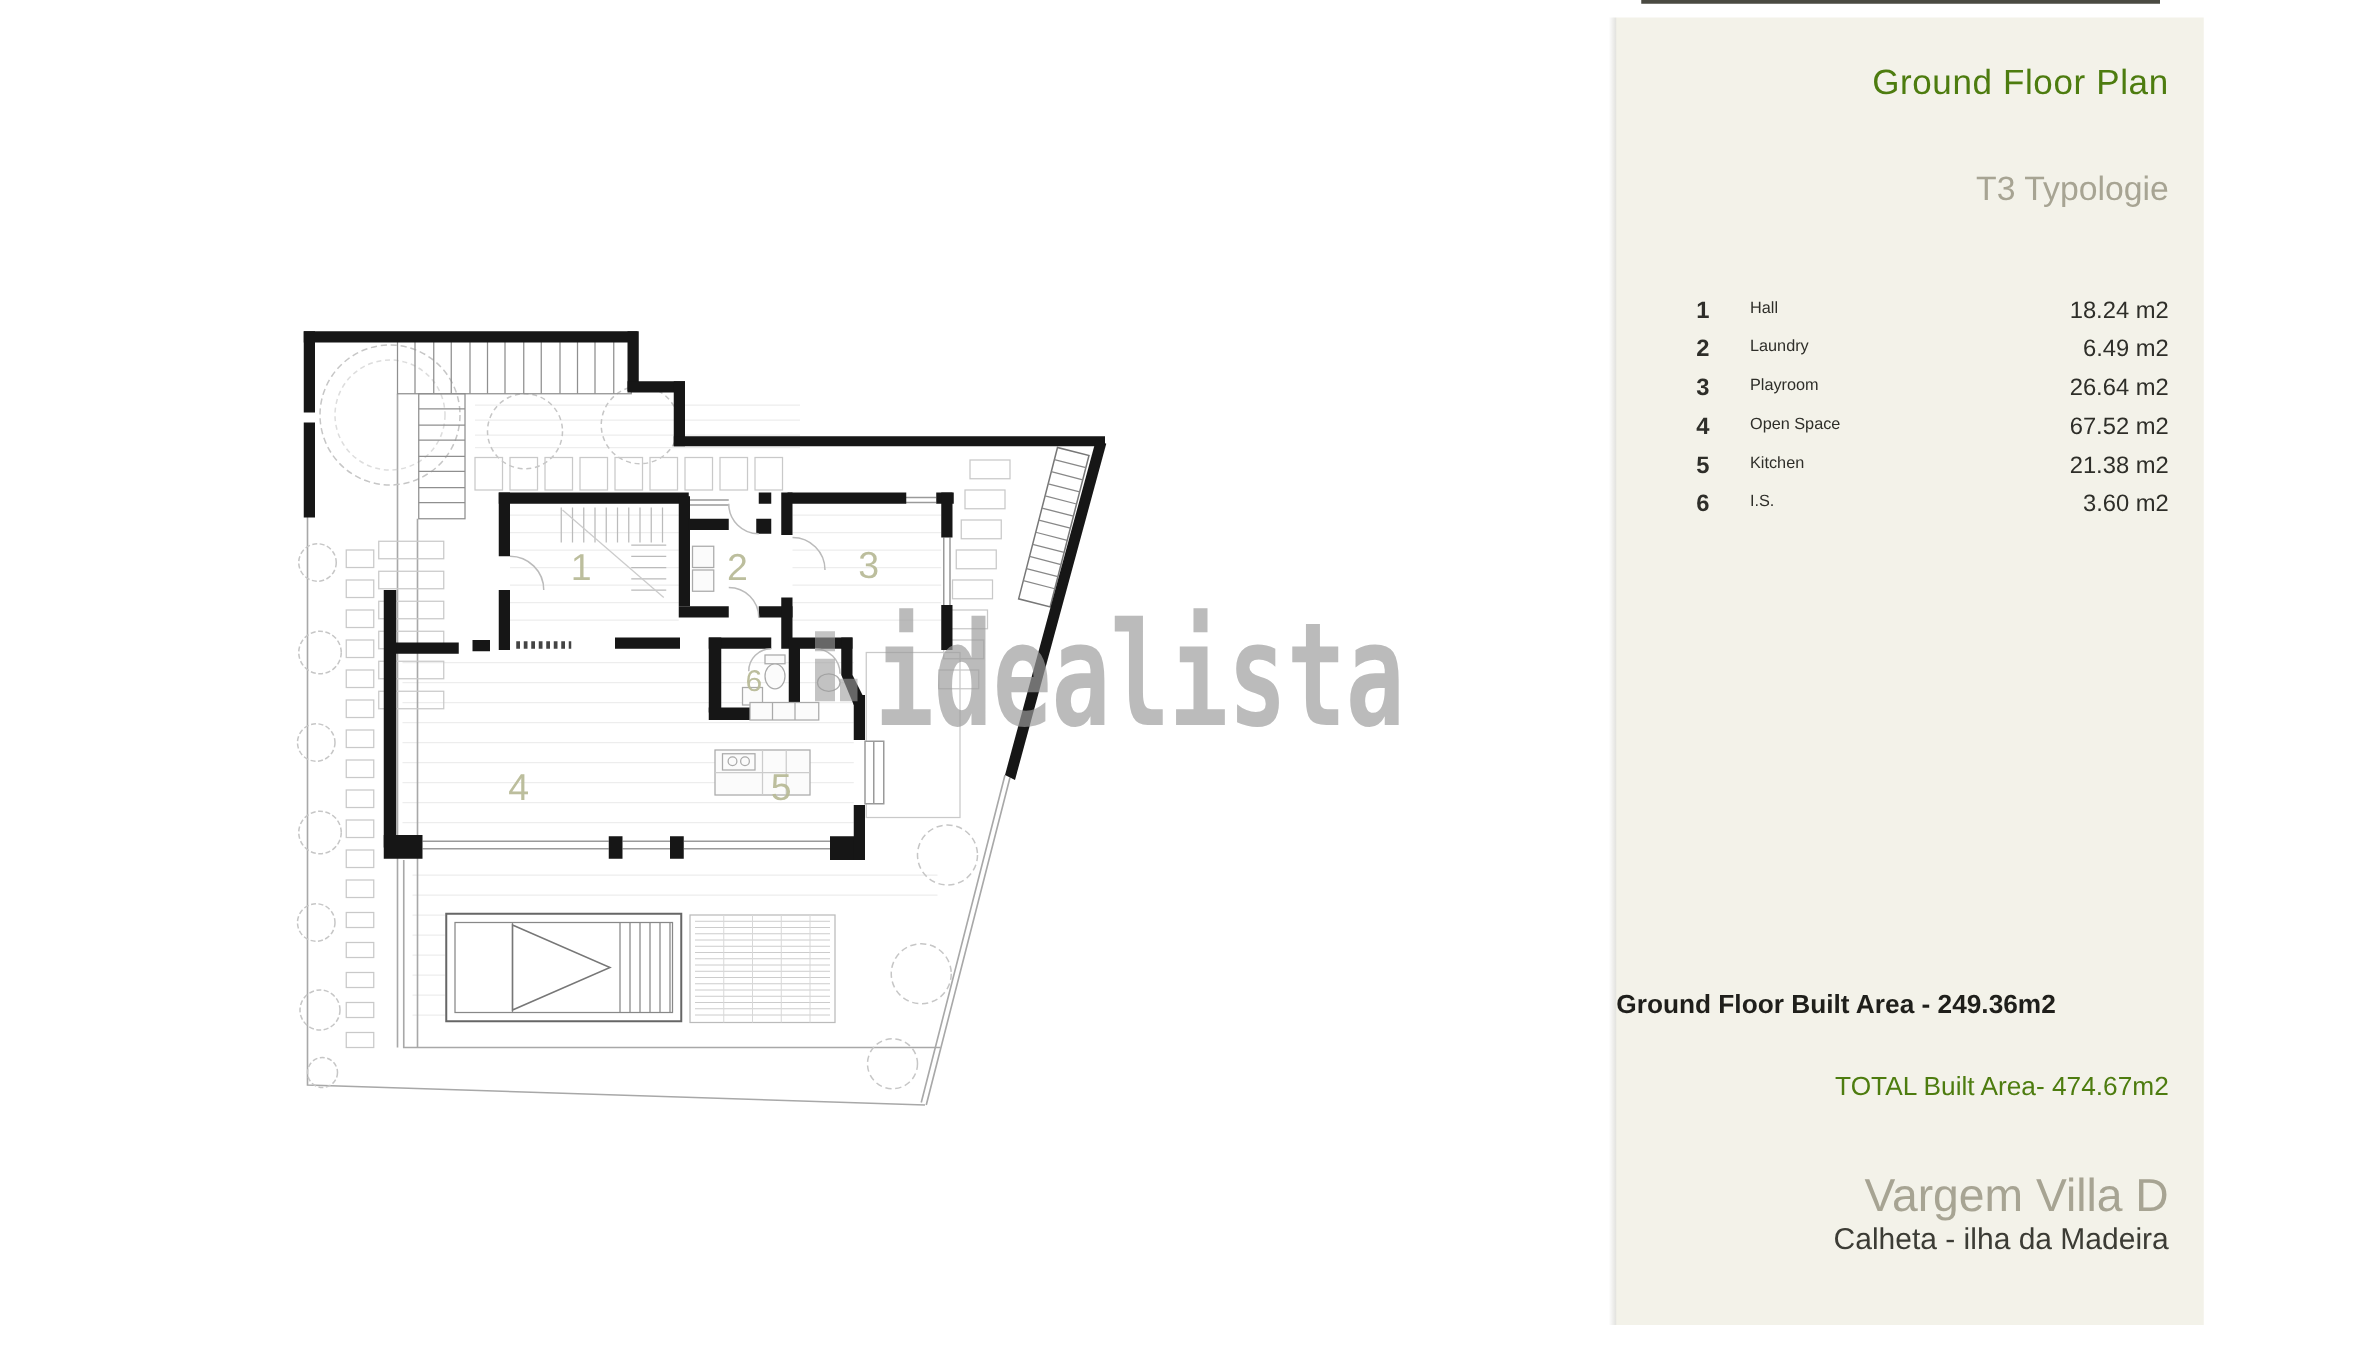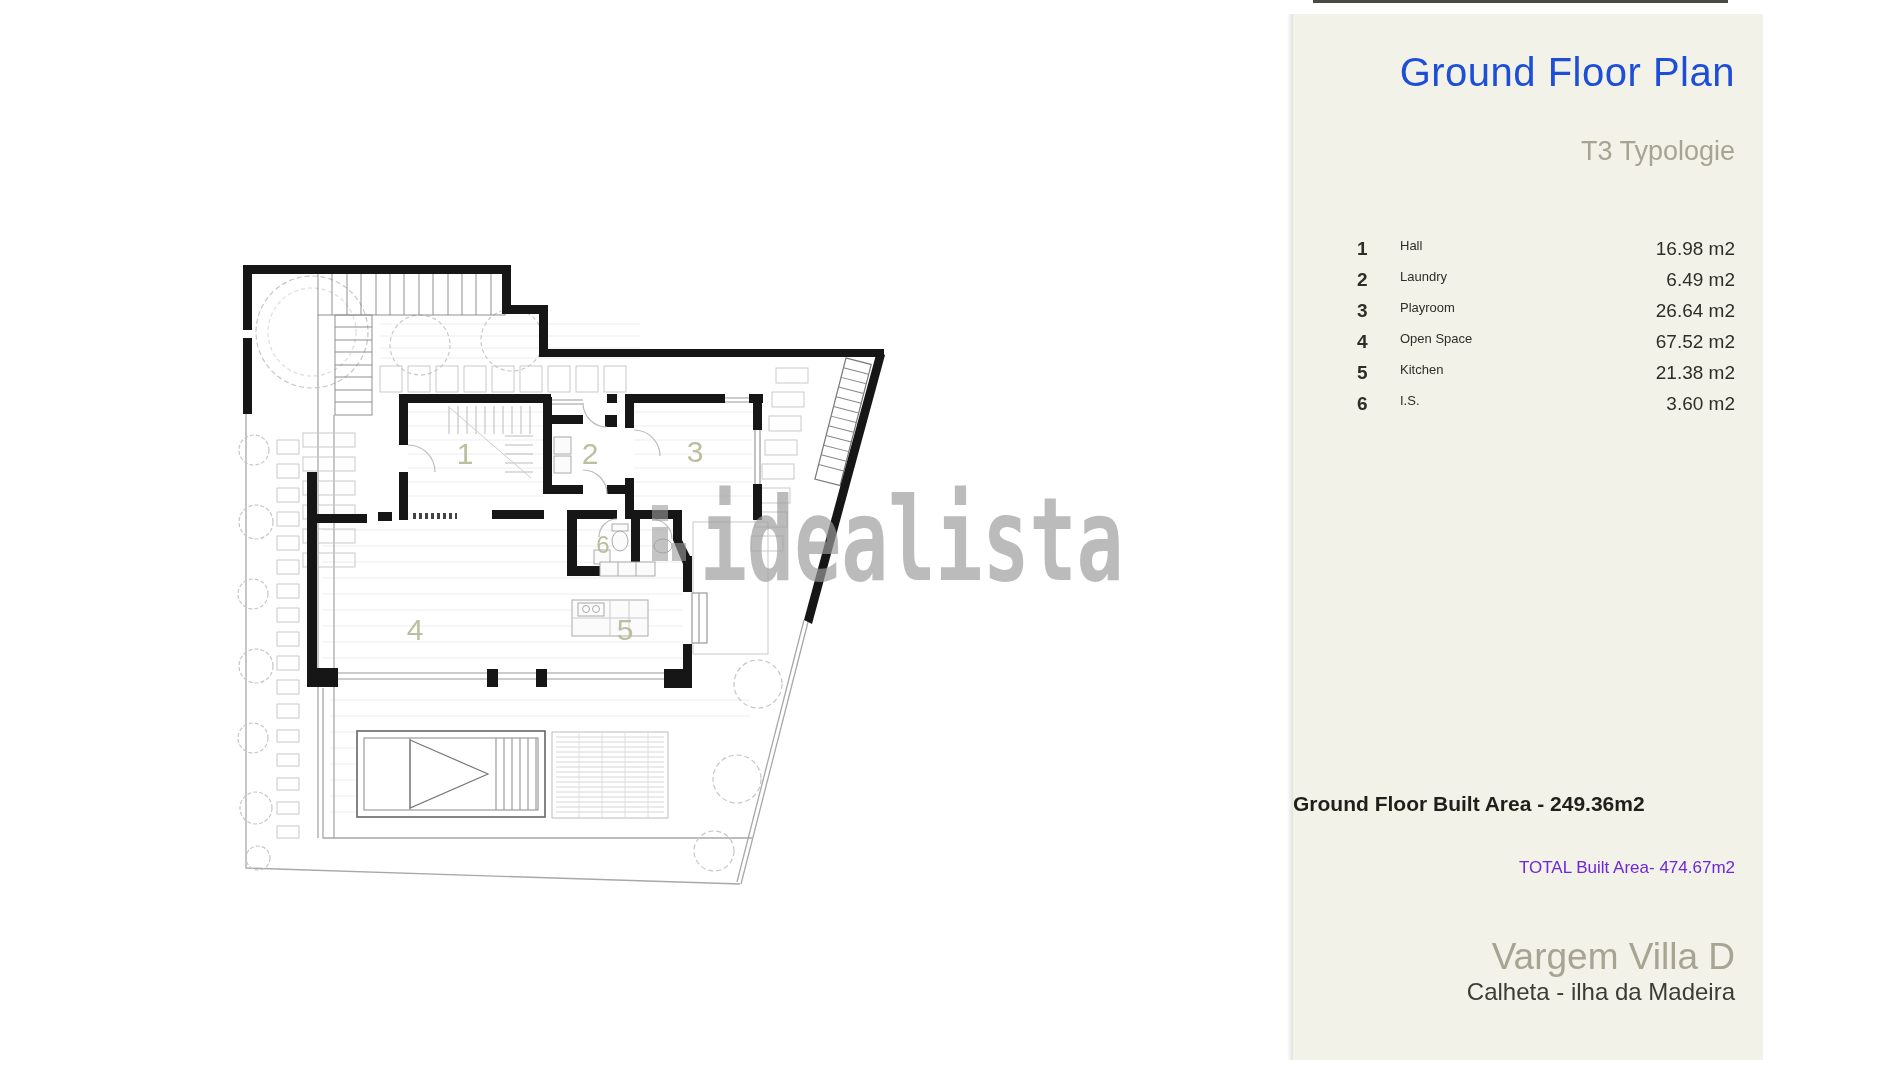--- a/index.html
+++ b/index.html
@@ -8,29 +8,29 @@
   
   #plan-svg{position:absolute;left:0;top:0;width:1290px;height:1080px;}
   .room-label{font-family:"Liberation Sans",sans-serif;font-size:30px;fill:#b9bb98;opacity:.95;}
   .room-label-sm{font-family:"Liberation Sans",sans-serif;font-size:24px;fill:#b9bb98;opacity:.95;}
   .wm-text{font-family:"DejaVu Sans Mono",monospace;font-weight:bold;fill:#9c9c9c;opacity:.68;}
   
   #panel{position:absolute;left:1293px;top:14px;width:470px;height:1046px;background:#f3f2e9;}
   #panel::before{content:"";position:absolute;left:-6px;top:0;width:6px;height:100%;
                  background:linear-gradient(to right, rgba(0,0,0,0) , rgba(90,90,70,.18));}
   #panel .abs{position:absolute;right:0;left:0;}
-  .ttl{top:36px;text-align:right;padding-right:28px;font-size:40px;color:#1d4ed8;letter-spacing:.5px;}
+  .ttl{top:36px;text-align:right;padding-right:28px;font-size:28px;color:#4d7c0f;letter-spacing:.5px;}
   .typ{top:122px;text-align:right;padding-right:28px;font-size:27px;color:#a7a493;}
   .plot{top:156px;text-align:right;padding-right:28px;font-size:20px;color:#45453f;}
   .room-row{position:absolute;left:0;right:0;height:31px;}
   .room-num{position:absolute;left:64px;font-size:19px;font-weight:bold;color:#2e2e29;}
   .room-name{position:absolute;left:107px;font-size:13px;color:#2e2e29;}
   .room-area{position:absolute;right:28px;font-size:19px;color:#2e2e29;}
   .built{top:778px;text-align:left;padding-right:40px;font-size:21px;font-weight:bold;color:#1f1f1b;}
-  .total{top:844px;text-align:right;padding-right:28px;font-size:17px;color:#6d28d9;}
+  .total{top:844px;text-align:right;padding-right:28px;font-size:21px;color:#4d7c0f;}
   .villa{top:922px;text-align:right;padding-right:28px;font-size:37px;color:#a7a493;}
   .loc{top:964px;text-align:right;padding-right:28px;font-size:24px;color:#3c3c35;}
   
   #topline{position:absolute;left:1313px;top:0;width:415px;height:3px;background:#4a4a42;}
 </style>
 </head>
 <body>
 
 <div id="stage">
 
@@ -265,21 +265,21 @@
   <div id="topline"></div>
 
   <div id="panel">
     <div class="abs ttl">Ground Floor Plan</div>
     <div class="abs typ">T3 Typologie</div>
 
     <div>
       <div class="room-row" style="top:224px">
         <span class="room-num">1</span>
         <span class="room-name">Hall</span>
-        <span class="room-area">16.98 m2</span>
+        <span class="room-area">18.24 m2</span>
       </div>
       <div class="room-row" style="top:255px">
         <span class="room-num">2</span>
         <span class="room-name">Laundry</span>
         <span class="room-area">6.49 m2</span>
       </div>
       <div class="room-row" style="top:286px">
         <span class="room-num">3</span>
         <span class="room-name">Playroom</span>
         <span class="room-area">26.64 m2</span>

